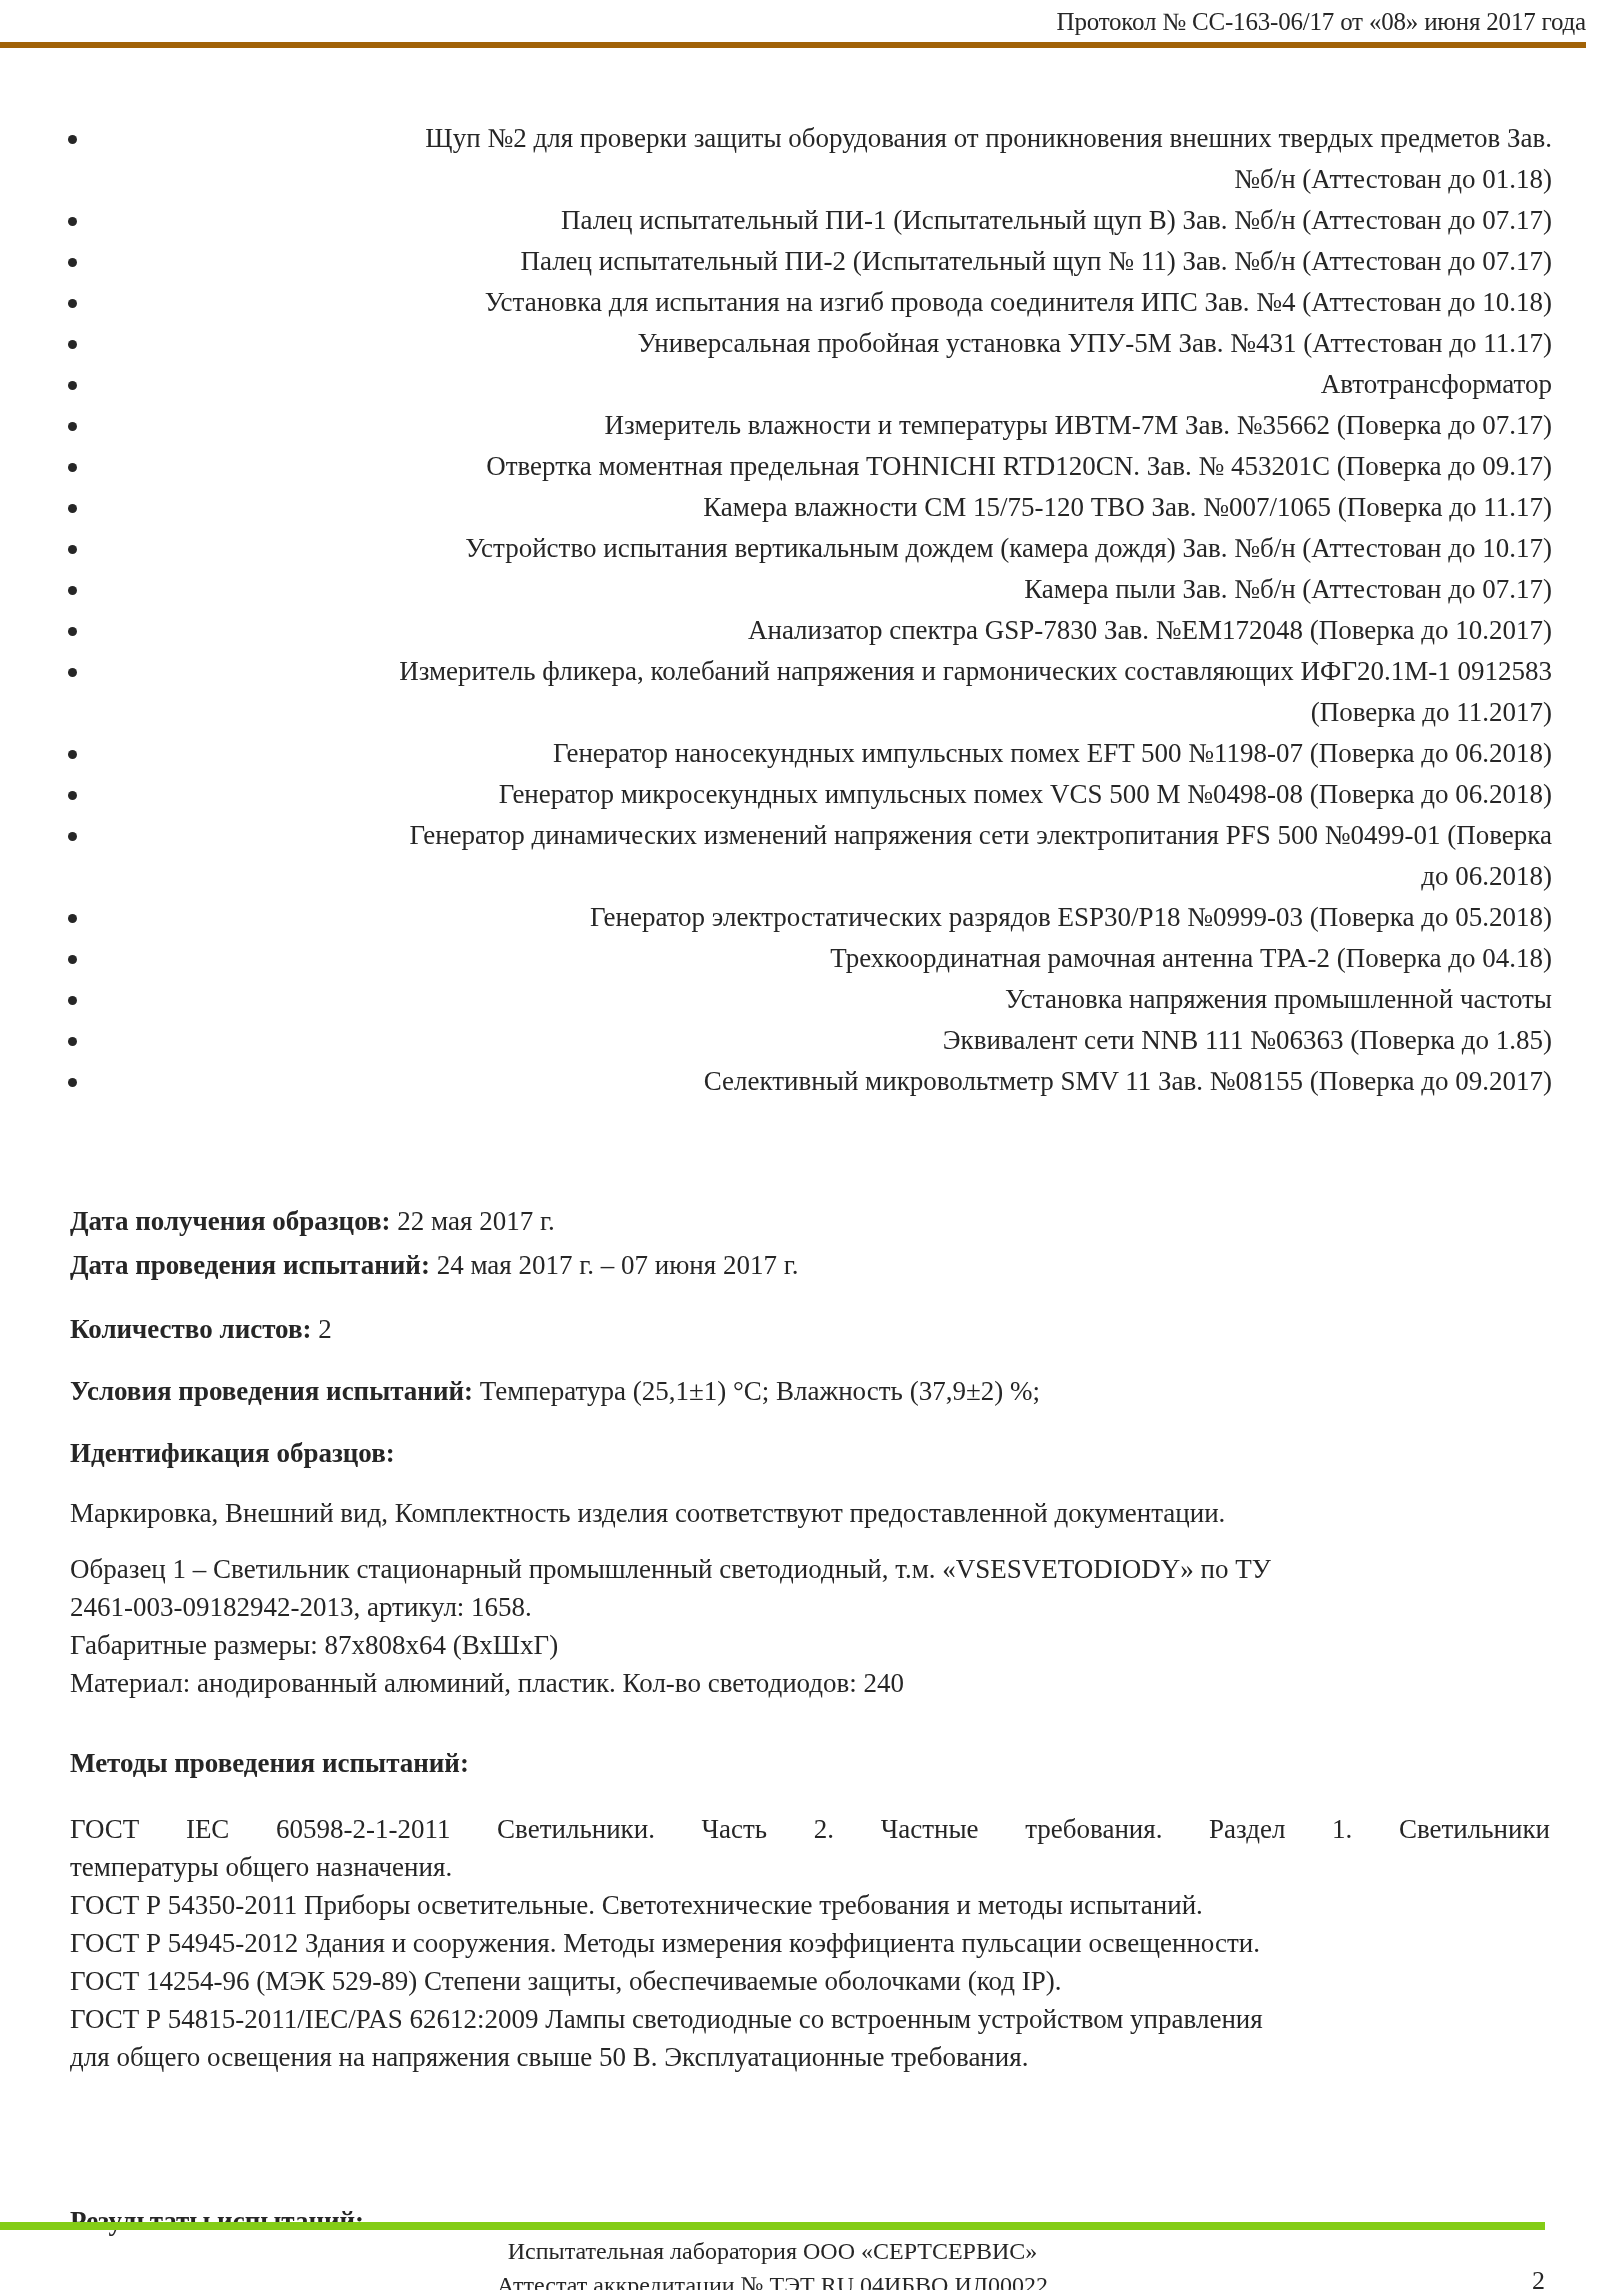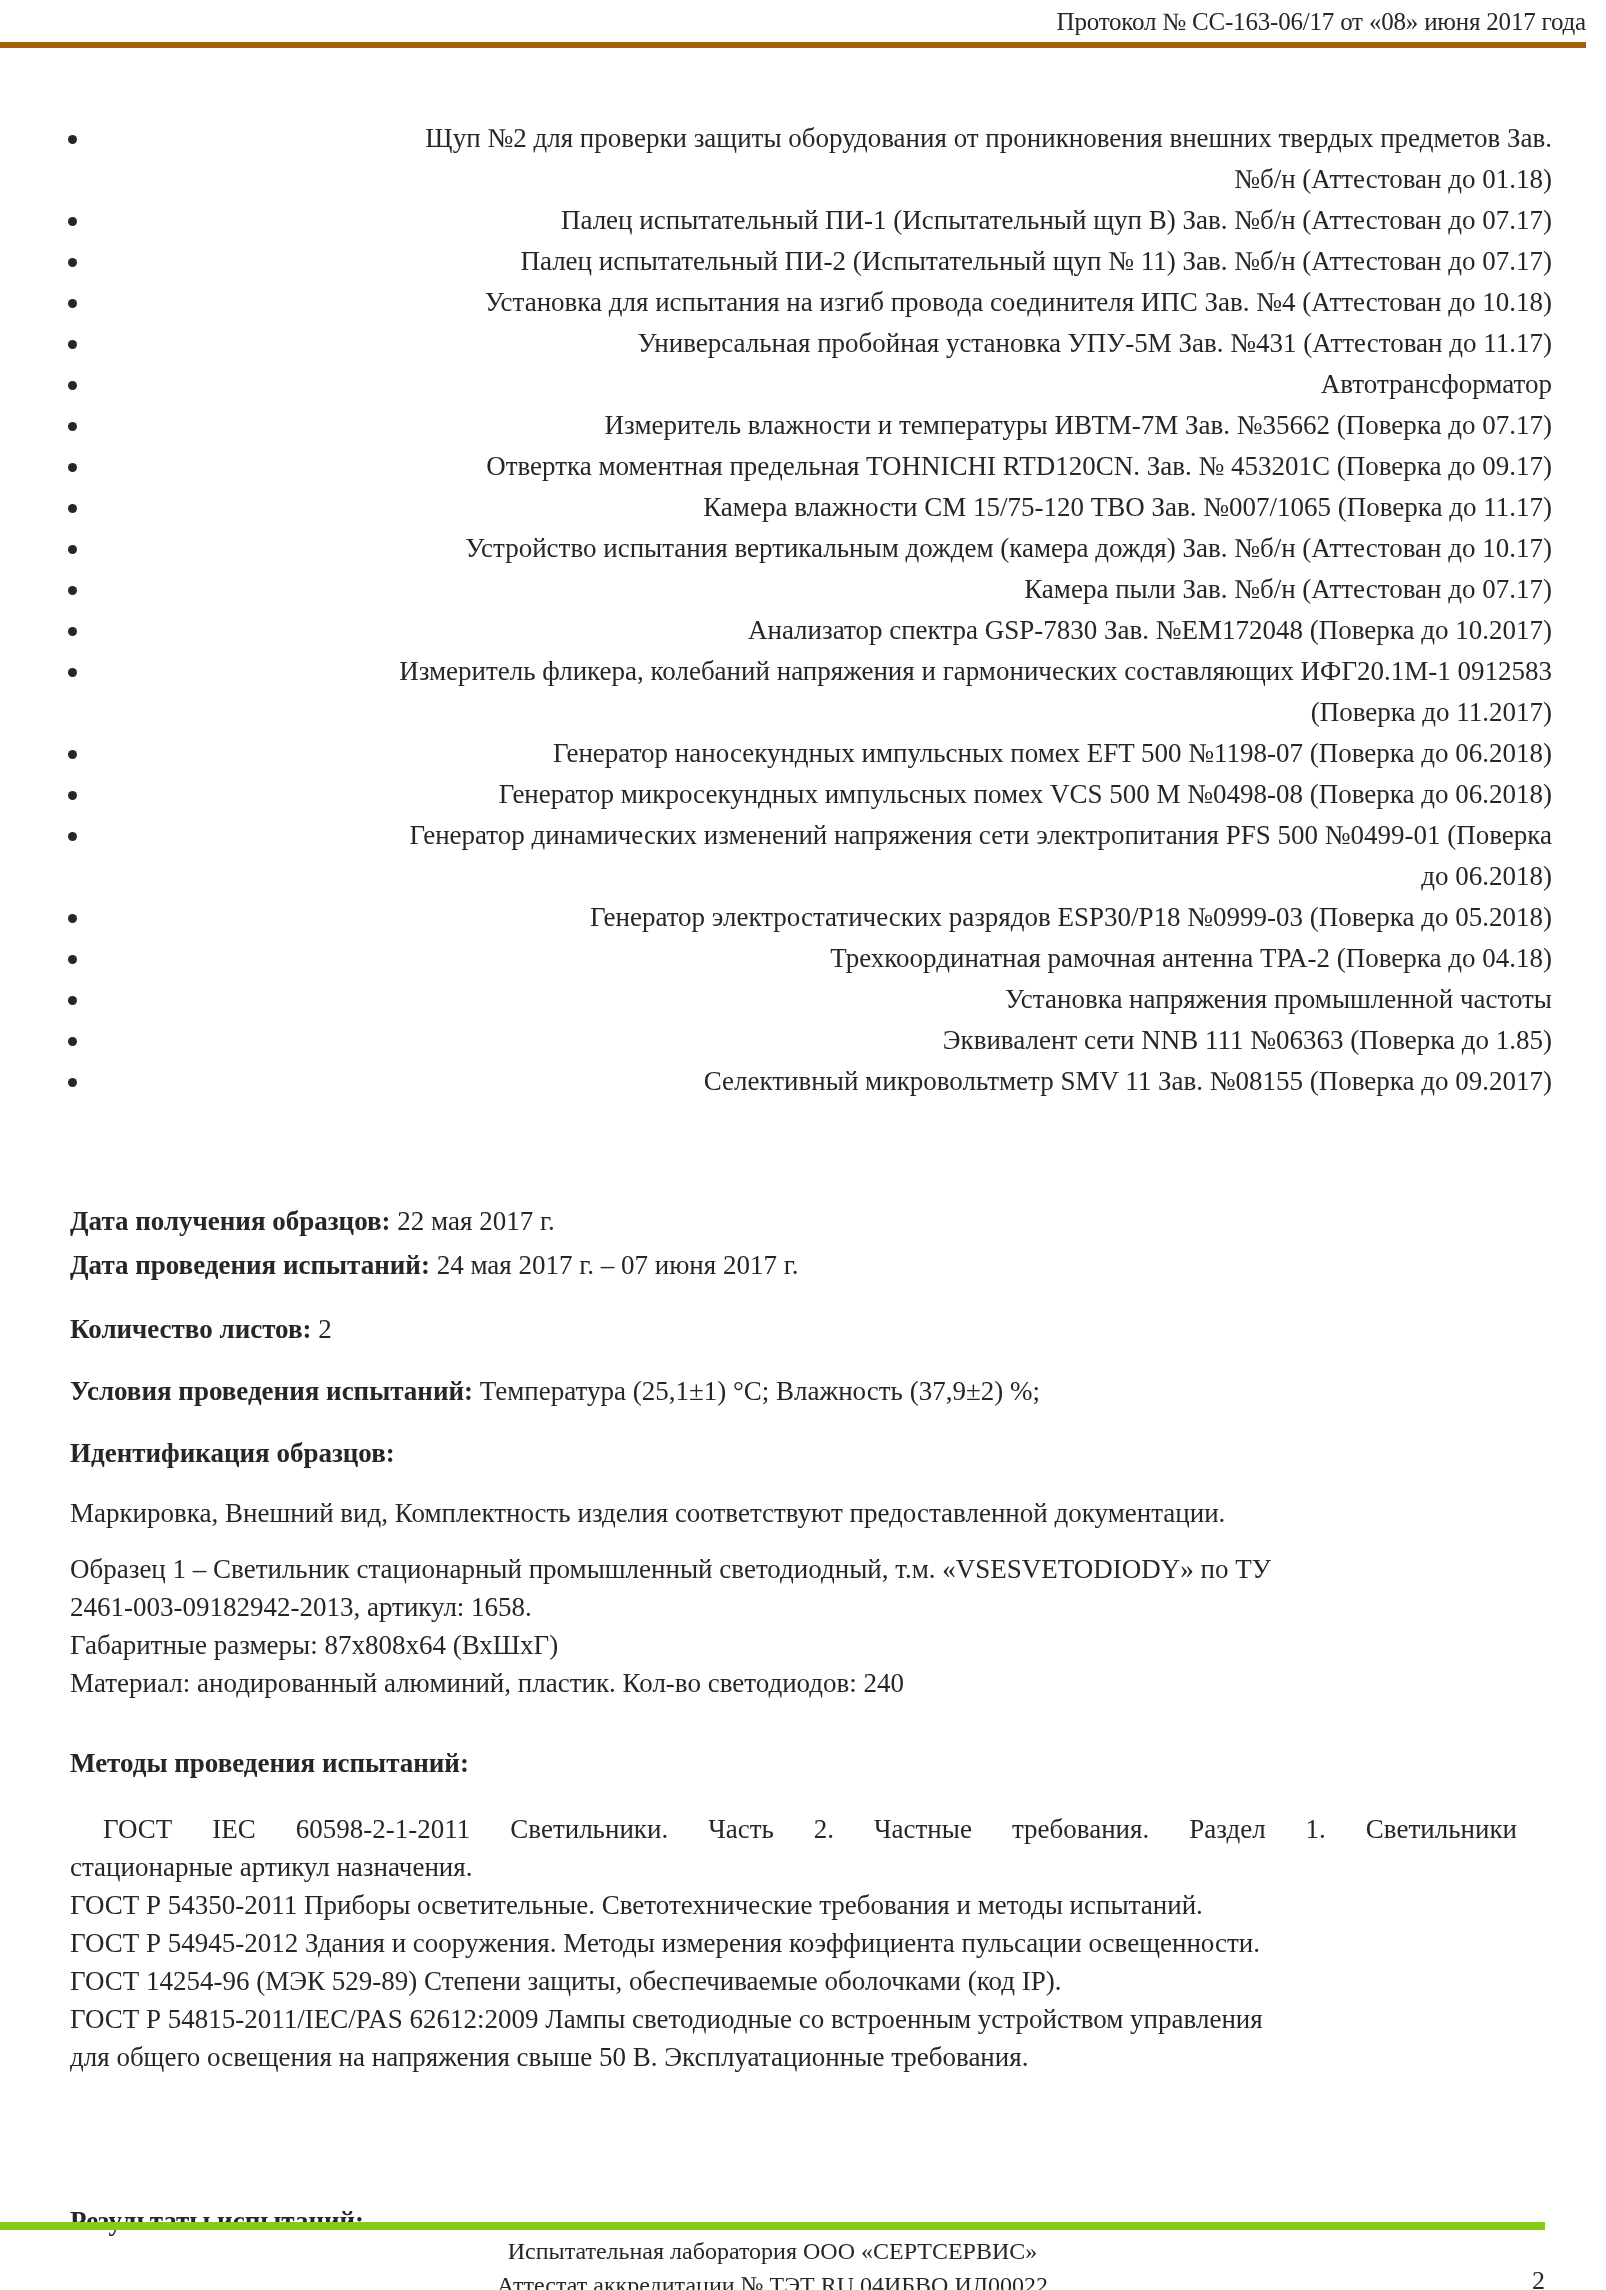--- a/index.html
+++ b/index.html
@@ -28,21 +28,21 @@
   .equipment-list li .bullet {
     position: absolute; left: 6px; top: 17px;
     width: 9px; height: 9px; border-radius: 50%; background: #262626;
   }
   .fields { position: absolute; left: 70px; top: 1190px; width: 1480px; font-size: 27px; }
   .field-row { position: absolute; left: 0; white-space: nowrap; }
   .field-row .lbl { font-weight: bold; }
   .section-title { position: absolute; left: 0; font-weight: bold; white-space: nowrap; }
   .para { position: absolute; left: 0; width: 1480px; line-height: 38px; }
   .para-line { display: block; white-space: nowrap; }
-  .justify-line { display: flex; justify-content: center; width: 1480px; gap: 40px; }
+  .justify-line { display: flex; justify-content: space-between; width: 1480px; gap: 40px; }
   .page-footer {
     position: absolute; left: 0; top: 2222px; width: 1545px;
     border-top: 8px solid #84cc16;
   }
   .page-footer .lab { position: absolute; left: 0; width: 1545px; top: 8px; text-align: center; font-size: 24px; white-space: nowrap; }
   .page-footer .cert { position: absolute; left: 0; width: 1545px; top: 42px; text-align: center; font-size: 24px; white-space: nowrap; }
   .page-footer .pg { position: absolute; right: 0; top: 36px; font-size: 26px; }
 </style>
 </head>
 <body>
@@ -108,21 +108,21 @@
         <span>60598-2-1-2011</span>
         <span>Светильники.</span>
         <span>Часть</span>
         <span>2.</span>
         <span>Частные</span>
         <span>требования.</span>
         <span>Раздел</span>
         <span>1.</span>
         <span>Светильники</span>
       </span>
-    <span class="para-line">стационарные артикул назначения.</span>
+    <span class="para-line">температуры общего назначения.</span>
     <span class="para-line">ГОСТ Р 54350-2011 Приборы осветительные. Светотехнические требования и методы испытаний.</span>
     <span class="para-line">ГОСТ Р 54945-2012 Здания и сооружения. Методы измерения коэффициента пульсации освещенности.</span>
     <span class="para-line">ГОСТ 14254-96 (МЭК 529-89) Степени защиты, обеспечиваемые оболочками (код IP).</span>
     <span class="para-line">ГОСТ Р 54815-2011/IEC/PAS 62612:2009 Лампы светодиодные со встроенным устройством управления</span>
     <span class="para-line">для общего освещения на напряжения свыше 50 В. Эксплуатационные требования.</span>
   </div>
 
   <div class="section-title" style="top:1016px;">Результаты испытаний:</div>
 </div>
 

